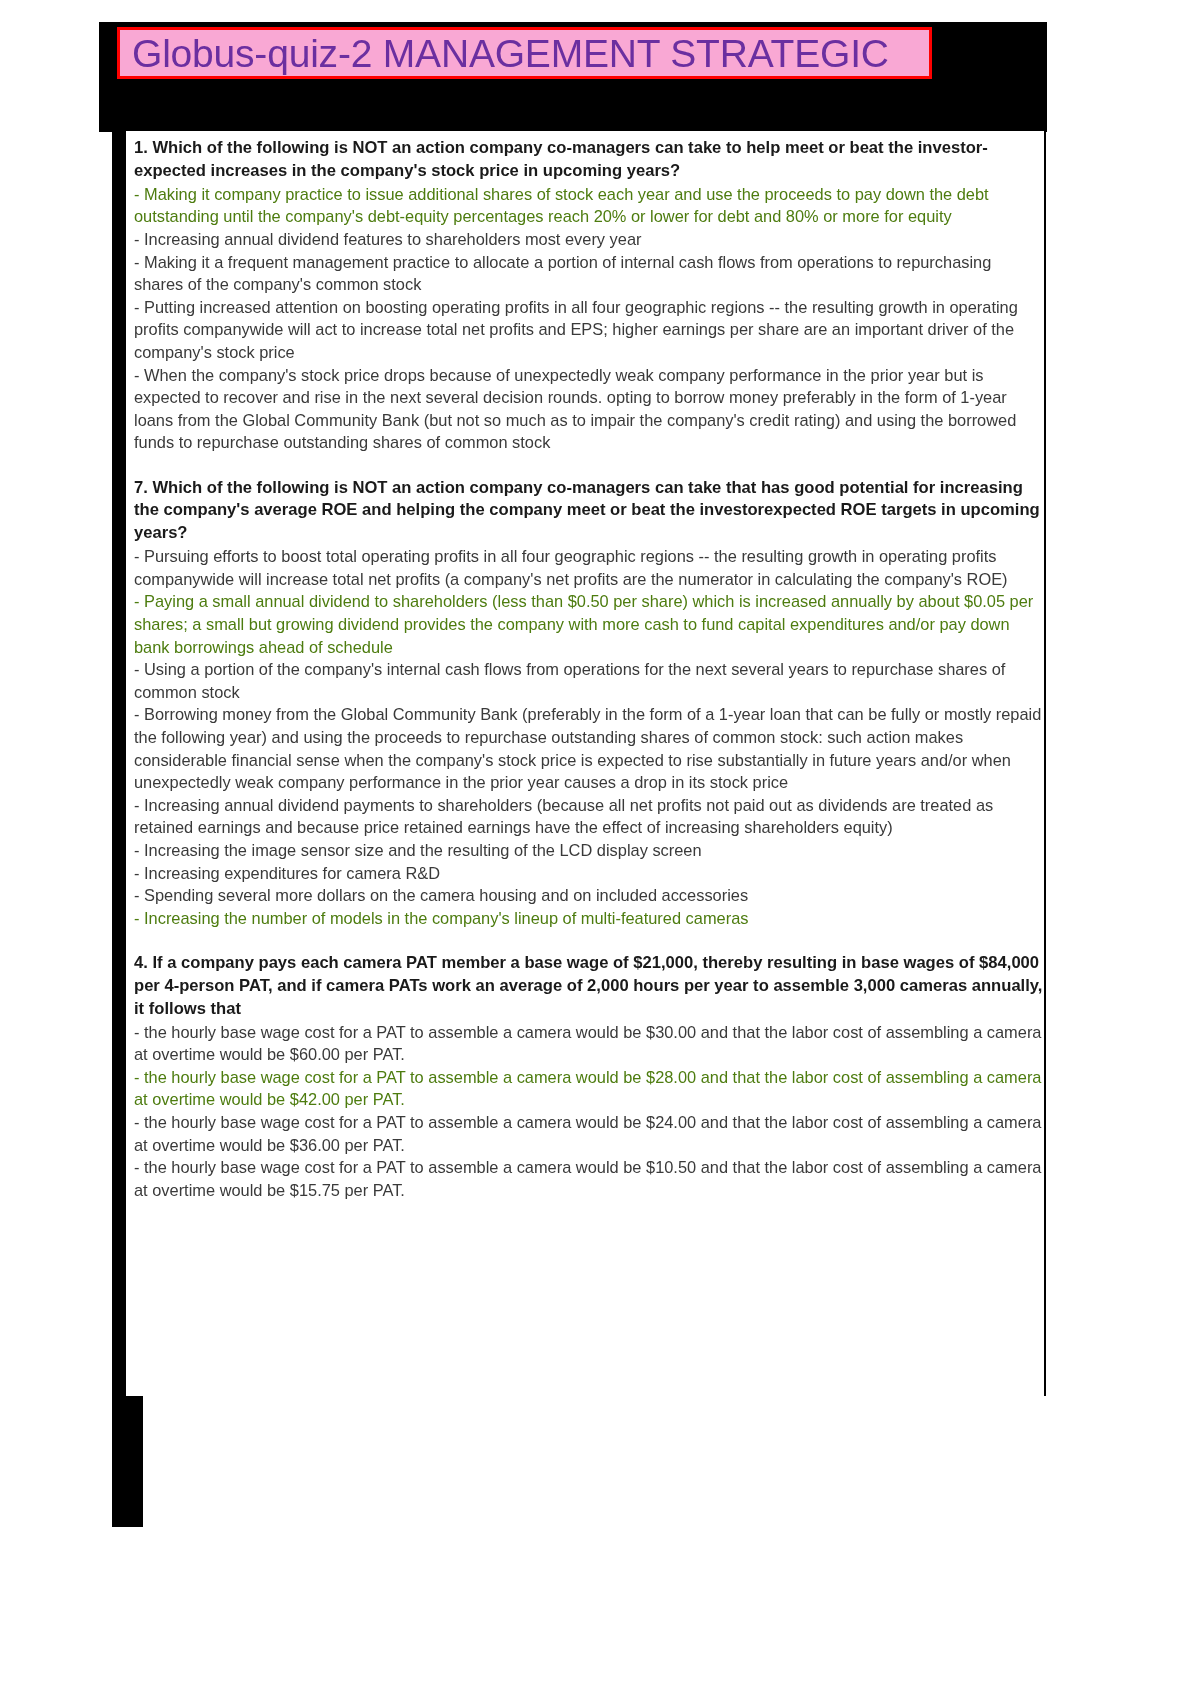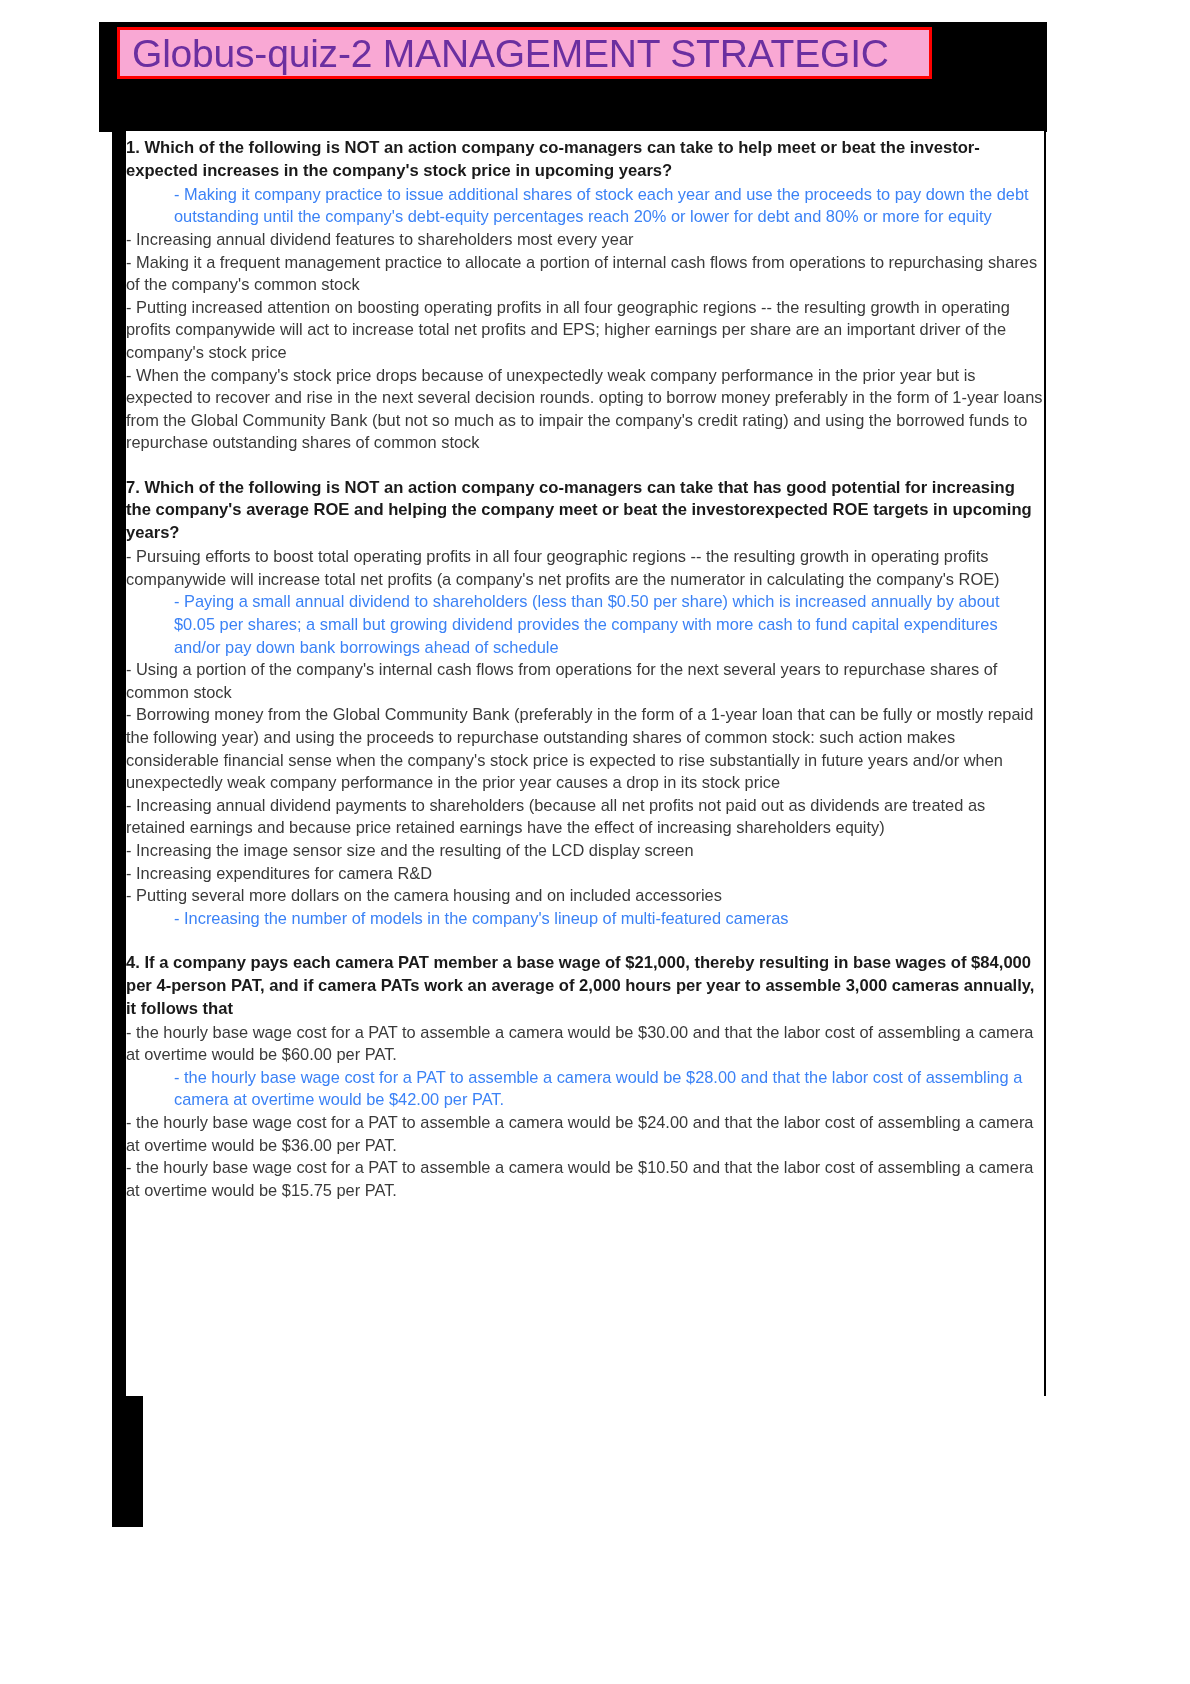--- a/index.html
+++ b/index.html
@@ -59,21 +59,21 @@
   
   #content-panel {
     position: absolute;
     left: 126px;
     top: 131px;
     width: 920px;
     height: 1265px;
     background: #ffffff;
     border-right: 2px solid #000000;
     box-sizing: border-box;
-    padding: 6px 0 0 0;
+    padding: 6px 0 0 8px;
   }
 
   .doc-body {
     font-family: "Liberation Sans", sans-serif;
     font-size: 16.4px;
     line-height: 22.6px;
     color: #231f20;
   }
 
   .q-block { margin: 0; }
@@ -86,22 +86,21 @@
     line-height: 22.9px;
   }
 
   .opt {
     margin: 0;
     color: #3a3a3a;
     font-size: 16.4px;
     line-height: 22.6px;
   }
   .opt.correct {
-    color: #3b82f6;
-    margin-left: 48px;
+    color: #4d7c0f;
   }
 
   .spacer-line {
     height: 22.6px;
   }
 </style>
 </head>
 <body>
 
 <div id="black-backdrop"></div>
@@ -126,21 +125,21 @@
         <p class="q-stem">7. Which of the following is NOT an action company co-managers can take that has good potential for increasing the company's average ROE and helping the company meet or beat the investorexpected ROE targets in upcoming years?</p>
         <p class="opt">- Pursuing efforts to boost total operating profits in all four geographic regions -- the resulting growth in operating profits companywide will increase total net profits (a company's net profits are the numerator in calculating the company's ROE)</p>
         <p class="opt correct">- Paying a small annual dividend to shareholders (less than $0.50 per share) which is increased annually by about $0.05 per shares; a small but growing dividend provides the company with more cash to fund capital expenditures and/or pay down bank borrowings ahead of schedule</p>
         <p class="opt">- Using a portion of the company's internal cash flows from operations for the next several years to repurchase shares of common stock</p>
         <p class="opt">- Borrowing money from the Global Community Bank (preferably in the form of a 1-year loan that can be fully or mostly repaid the following year) and using the proceeds to repurchase outstanding shares of common stock: such action makes considerable financial sense when the company's stock price is expected to rise substantially in future years and/or when unexpectedly weak company performance in the prior year causes a drop in its stock price</p>
         <p class="opt">- Increasing annual dividend payments to shareholders (because all net profits not paid out as dividends are treated as retained earnings and because price retained earnings have the effect of increasing shareholders equity)</p>
       </div>
       <div class="q-block">
         <p class="opt">- Increasing the image sensor size and the resulting of the LCD display screen</p>
         <p class="opt">- Increasing expenditures for camera R&amp;D</p>
-        <p class="opt">- Putting several more dollars on the camera housing and on included accessories</p>
+        <p class="opt">- Spending several more dollars on the camera housing and on included accessories</p>
         <p class="opt correct">- Increasing the number of models in the company's lineup of multi-featured cameras</p>
         <div class="spacer-line"></div>
       </div>
       <div class="q-block">
         <p class="q-stem">4. If a company pays each camera PAT member a base wage of $21,000, thereby resulting in base wages of $84,000 per 4-person PAT, and if camera PATs work an average of 2,000 hours per year to assemble 3,000 cameras annually, it follows that</p>
         <p class="opt">- the hourly base wage cost for a PAT to assemble a camera would be $30.00 and that the labor cost of assembling a camera at overtime would be $60.00 per PAT.</p>
         <p class="opt correct">- the hourly base wage cost for a PAT to assemble a camera would be $28.00 and that the labor cost of assembling a camera at overtime would be $42.00 per PAT.</p>
         <p class="opt">- the hourly base wage cost for a PAT to assemble a camera would be $24.00 and that the labor cost of assembling a camera at overtime would be $36.00 per PAT.</p>
         <p class="opt">- the hourly base wage cost for a PAT to assemble a camera would be $10.50 and that the labor cost of assembling a camera at overtime would be $15.75 per PAT.</p>
       </div>

